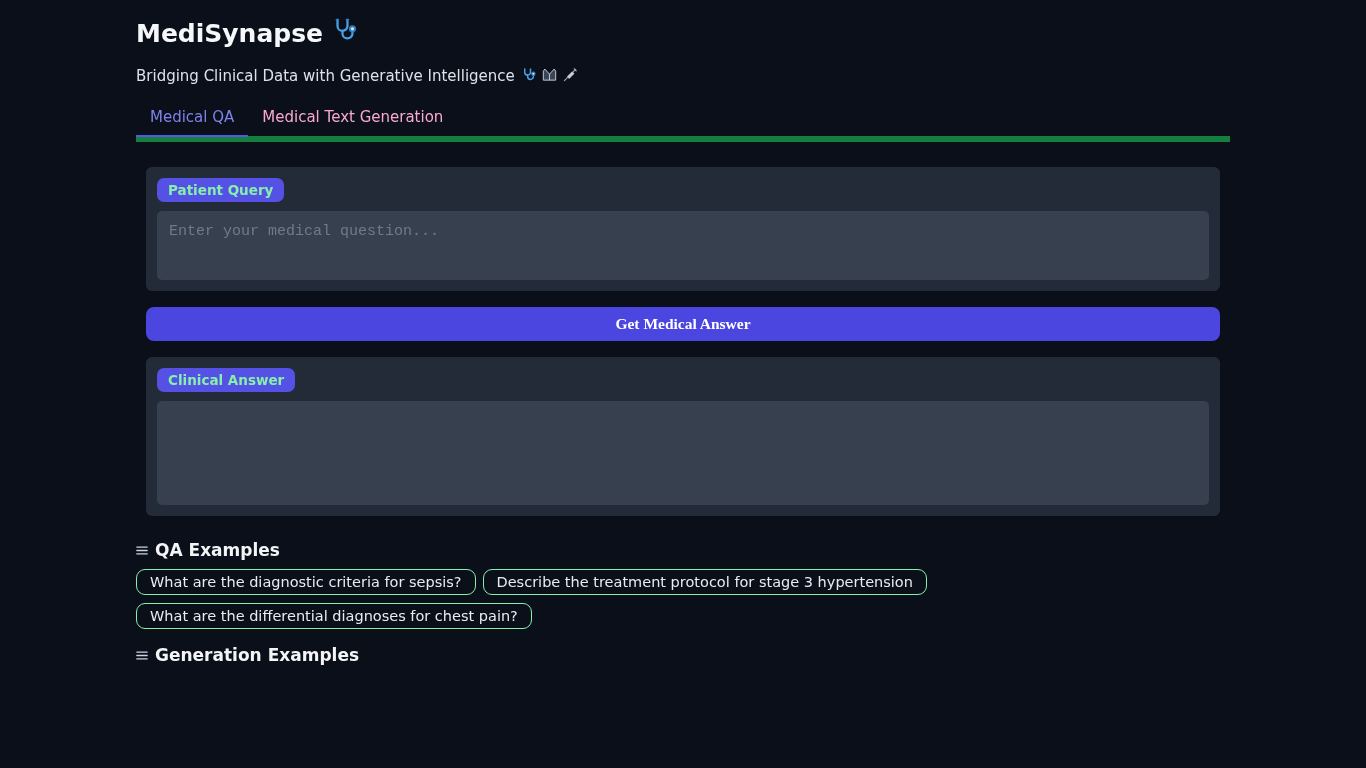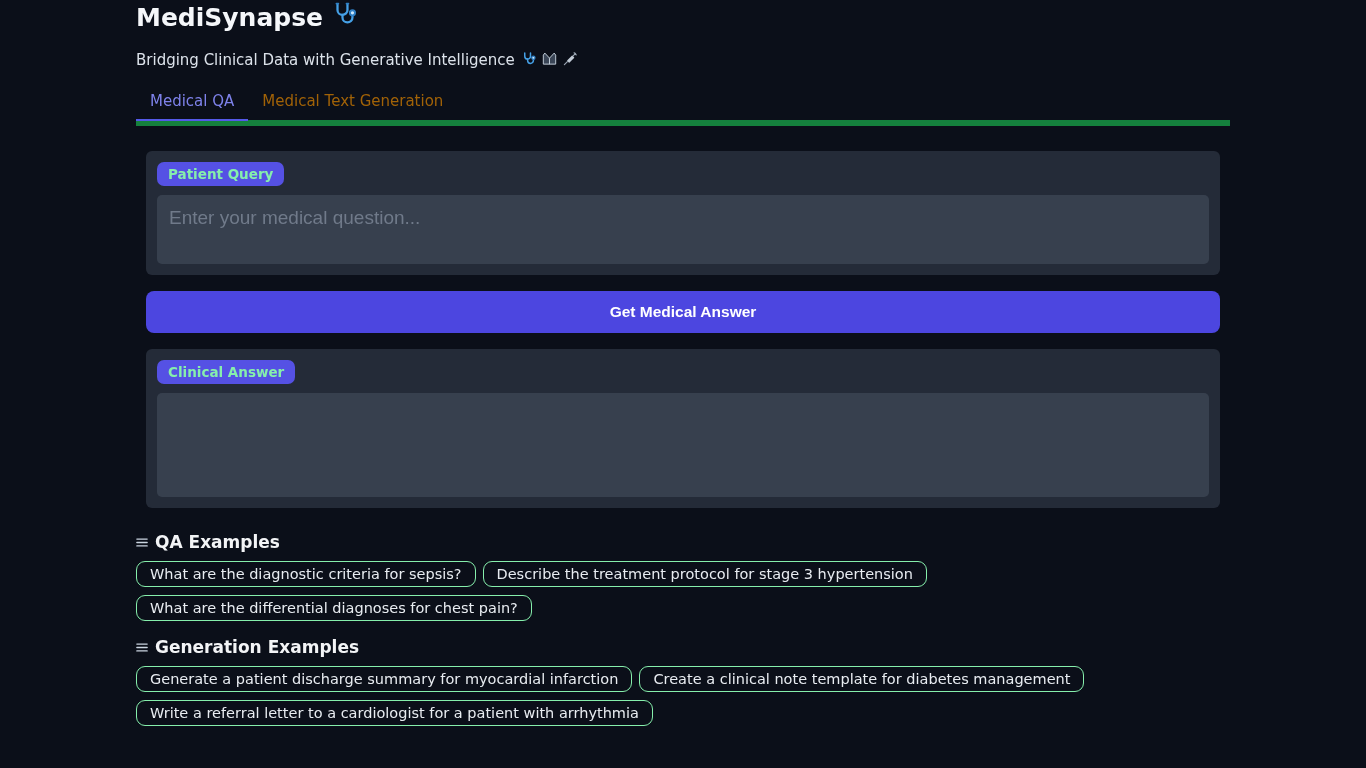--- a/index.html
+++ b/index.html
@@ -3,73 +3,73 @@
 <meta charset="utf-8">
 <style>
   * { margin: 0; padding: 0; box-sizing: border-box; }
   html, body { width: 1366px; height: 768px; }
   body {
     background: #0b0f19;
     font-family: "DejaVu Sans", "Liberation Sans", sans-serif;
     color: #e5e7eb;
     overflow: hidden;
   }
-  .container { width: 1094px; margin: 0 auto; padding-top: 1px; }
+  .container { width: 1094px; margin: 16px auto; padding-top: 1px; }
 
   
   .app-title {
     font-size: 25px; font-weight: 700; color: #f5f7fa;
     display: flex; align-items: center; gap: 8px;
   }
   .subtitle {
     margin-top: 18px; font-size: 15px; color: #dce2ea;
     display: flex; gap: 4px;
   }
   .subtitle .ico { margin-left: 2px; display: inline-flex; }
 
   
   .tabs {
     margin-top: 17px; display: flex;
     border-bottom: 6px solid #15803d;
   }
   .tab {
     background: none; border: none; cursor: pointer;
     font-family: inherit; font-size: 15px;
-    padding: 6px 14px 9px 14px; color: #a16207;
+    padding: 6px 14px 9px 14px; color: #f9a8d4;
     border-bottom: 2px solid transparent; margin-bottom: -1px;
   }
   .tab.active { color: #7e82ea; border-bottom-color: #5459e8; }
 
   
   .tab-body { padding: 25px 10px 0 10px; }
 
   .panel {
     background: #242b38; border-radius: 6px; padding: 11px;
   }
   .badge {
     display: inline-block; background: #5551e4; color: #86efac;
     font-size: 13.5px; font-weight: 700; padding: 4px 11px;
     border-radius: 7px; line-height: 1.2;
   }
   textarea {
     display: block; width: 100%; margin-top: 9px;
     background: #37404e; border: none; border-radius: 5px;
     resize: none; outline: none;
-    font-family: Liberation Sans, sans-serif; font-size: 19px; color: #86efac;
+    font-family: Liberation Mono, monospace; font-size: 15px; color: #86efac;
     padding: 10px 12px; line-height: 1.4;
   }
   textarea::placeholder { color: #707a8a; }
   #query-textarea { height: 69px; }
   #answer-textarea { height: 104px; }
 
   .submit-btn {
     display: block; width: 100%; margin: 16px 0;
     background: #4c46e0; color: #ffffff; border: none; cursor: pointer;
-    font-family: Liberation Sans, sans-serif; font-size: 15.5px; font-weight: 700;
-    padding: 8px 0; height: 42px; border-radius: 8px;
+    font-family: Liberation Serif, serif; font-size: 15.5px; font-weight: 700;
+    padding: 8px 0; height: 34px; border-radius: 8px;
   }
 
   
   .examples { margin-top: 24px; }
   .examples-header {
     display: flex; align-items: center; gap: 7px;
     font-size: 17px; font-weight: 700; color: #f3f4f6;
     margin-bottom: 9px;
   }
   .examples-header .ico { display: inline-flex; }
@@ -160,20 +160,15 @@
 
   <div class="examples" style="margin-top:1px;">
     <div class="examples-header">
       <span class="ico">
         <svg width="12" height="11" viewBox="0 0 14 12">
           <path d="M1 2h12M1 6h12M1 10h12" stroke="#cbd5e1" stroke-width="1.6" stroke-linecap="round"></path>
         </svg>
       </span>
       <span>Generation Examples</span>
     </div>
-    <div class="examples-row" style="width:1000px;">
-      <button class="example-btn">Generate a patient discharge summary for myocardial infarction</button>
-      <button class="example-btn">Create a clinical note template for diabetes management</button>
-      <button class="example-btn">Write a referral letter to a cardiologist for a patient with arrhythmia</button>
-    </div>
   </div>
 
 </div>
 
 </body></html>

